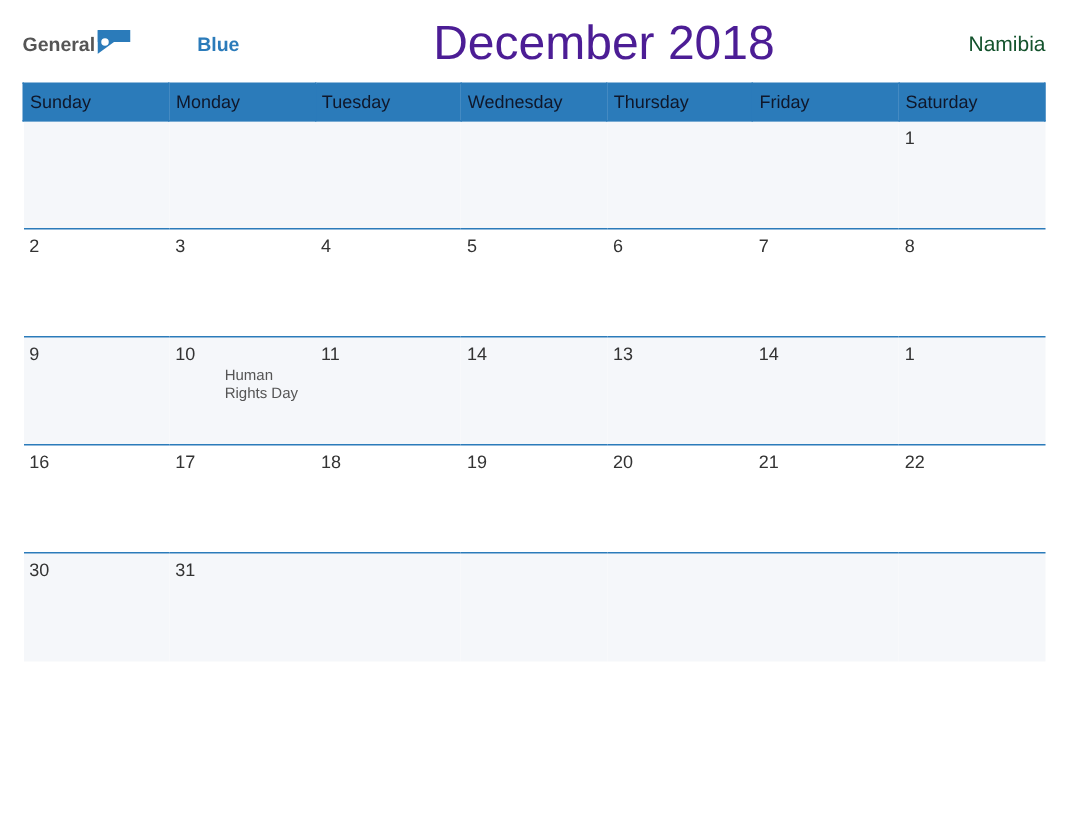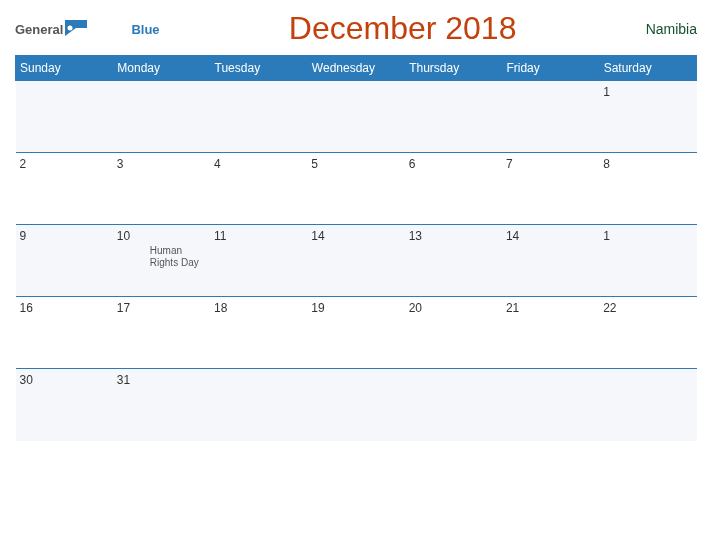--- a/index.html
+++ b/index.html
@@ -45,35 +45,35 @@
       margin-left: 2px;
       position: relative;
       top: -1px;
     }
     .title-block {
       text-align: center;
       flex: 1;
     }
     .calendar-title {
       font-size: 32px;
-      color: #c2410c;
+      color: #4c1d95;
       font-weight: normal;
     }
     .country {
       font-size: 14px;
       color: #14532d;
     }
     .calendar-table {
       width: 100%;
       border-collapse: collapse;
       table-layout: fixed;
     }
     .calendar-table thead tr th {
       background-color: #2b7bba;
-      color: #ffffff;
+      color: #0f172a;
       font-size: 12px;
       font-weight: normal;
       padding: 5px 4px;
       text-align: left;
       border: 1px solid #2b7bba;
     }
     .calendar-table tbody tr {
       height: 72px;
     }
     .calendar-table tbody tr td {

